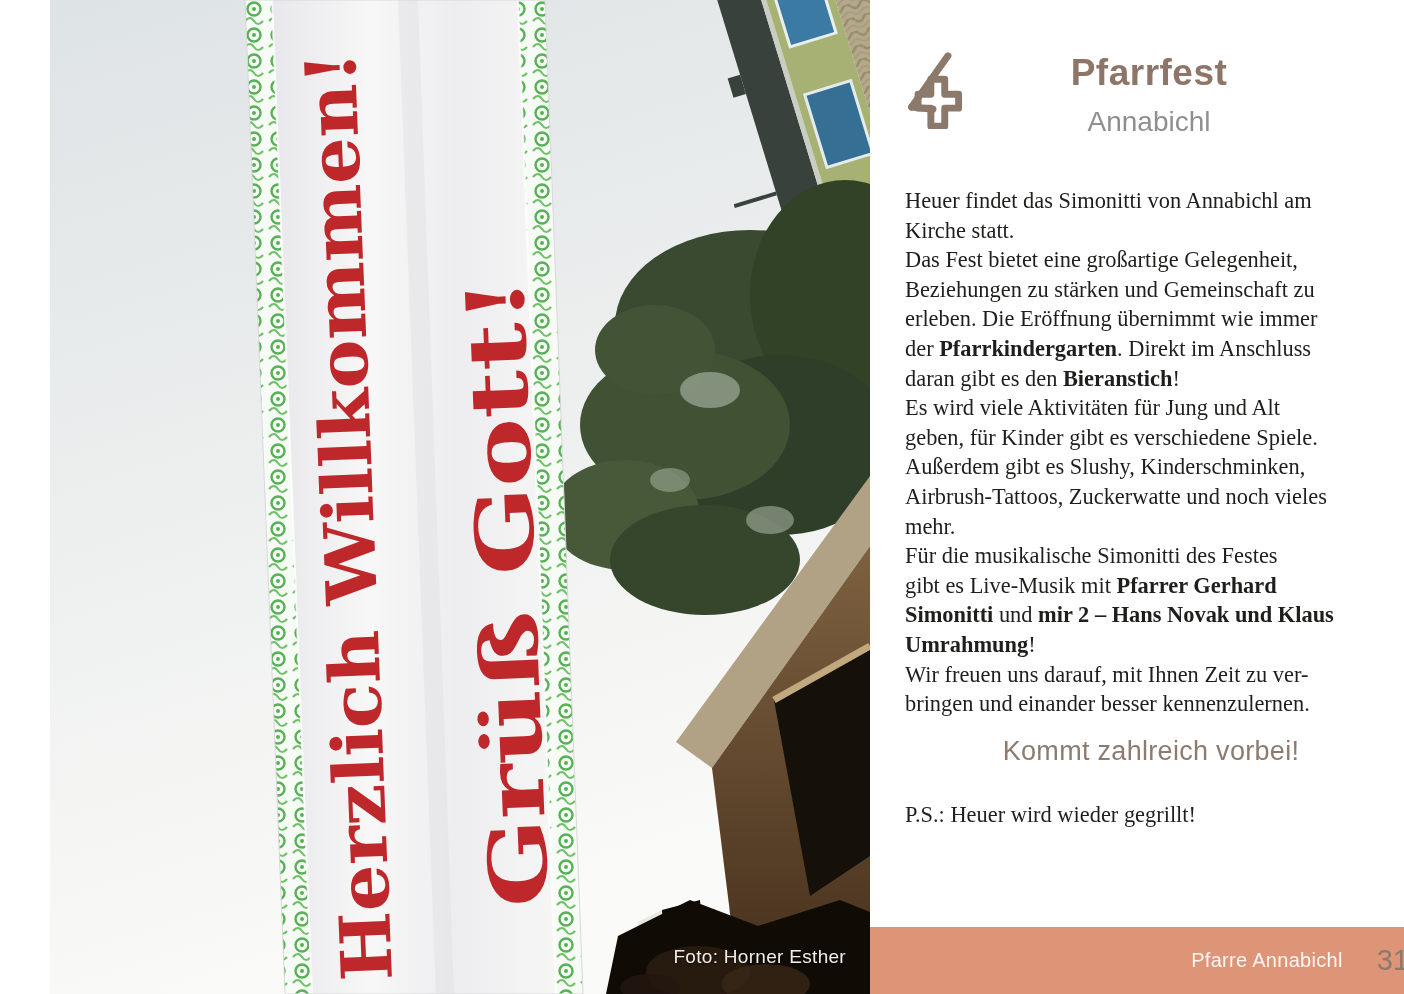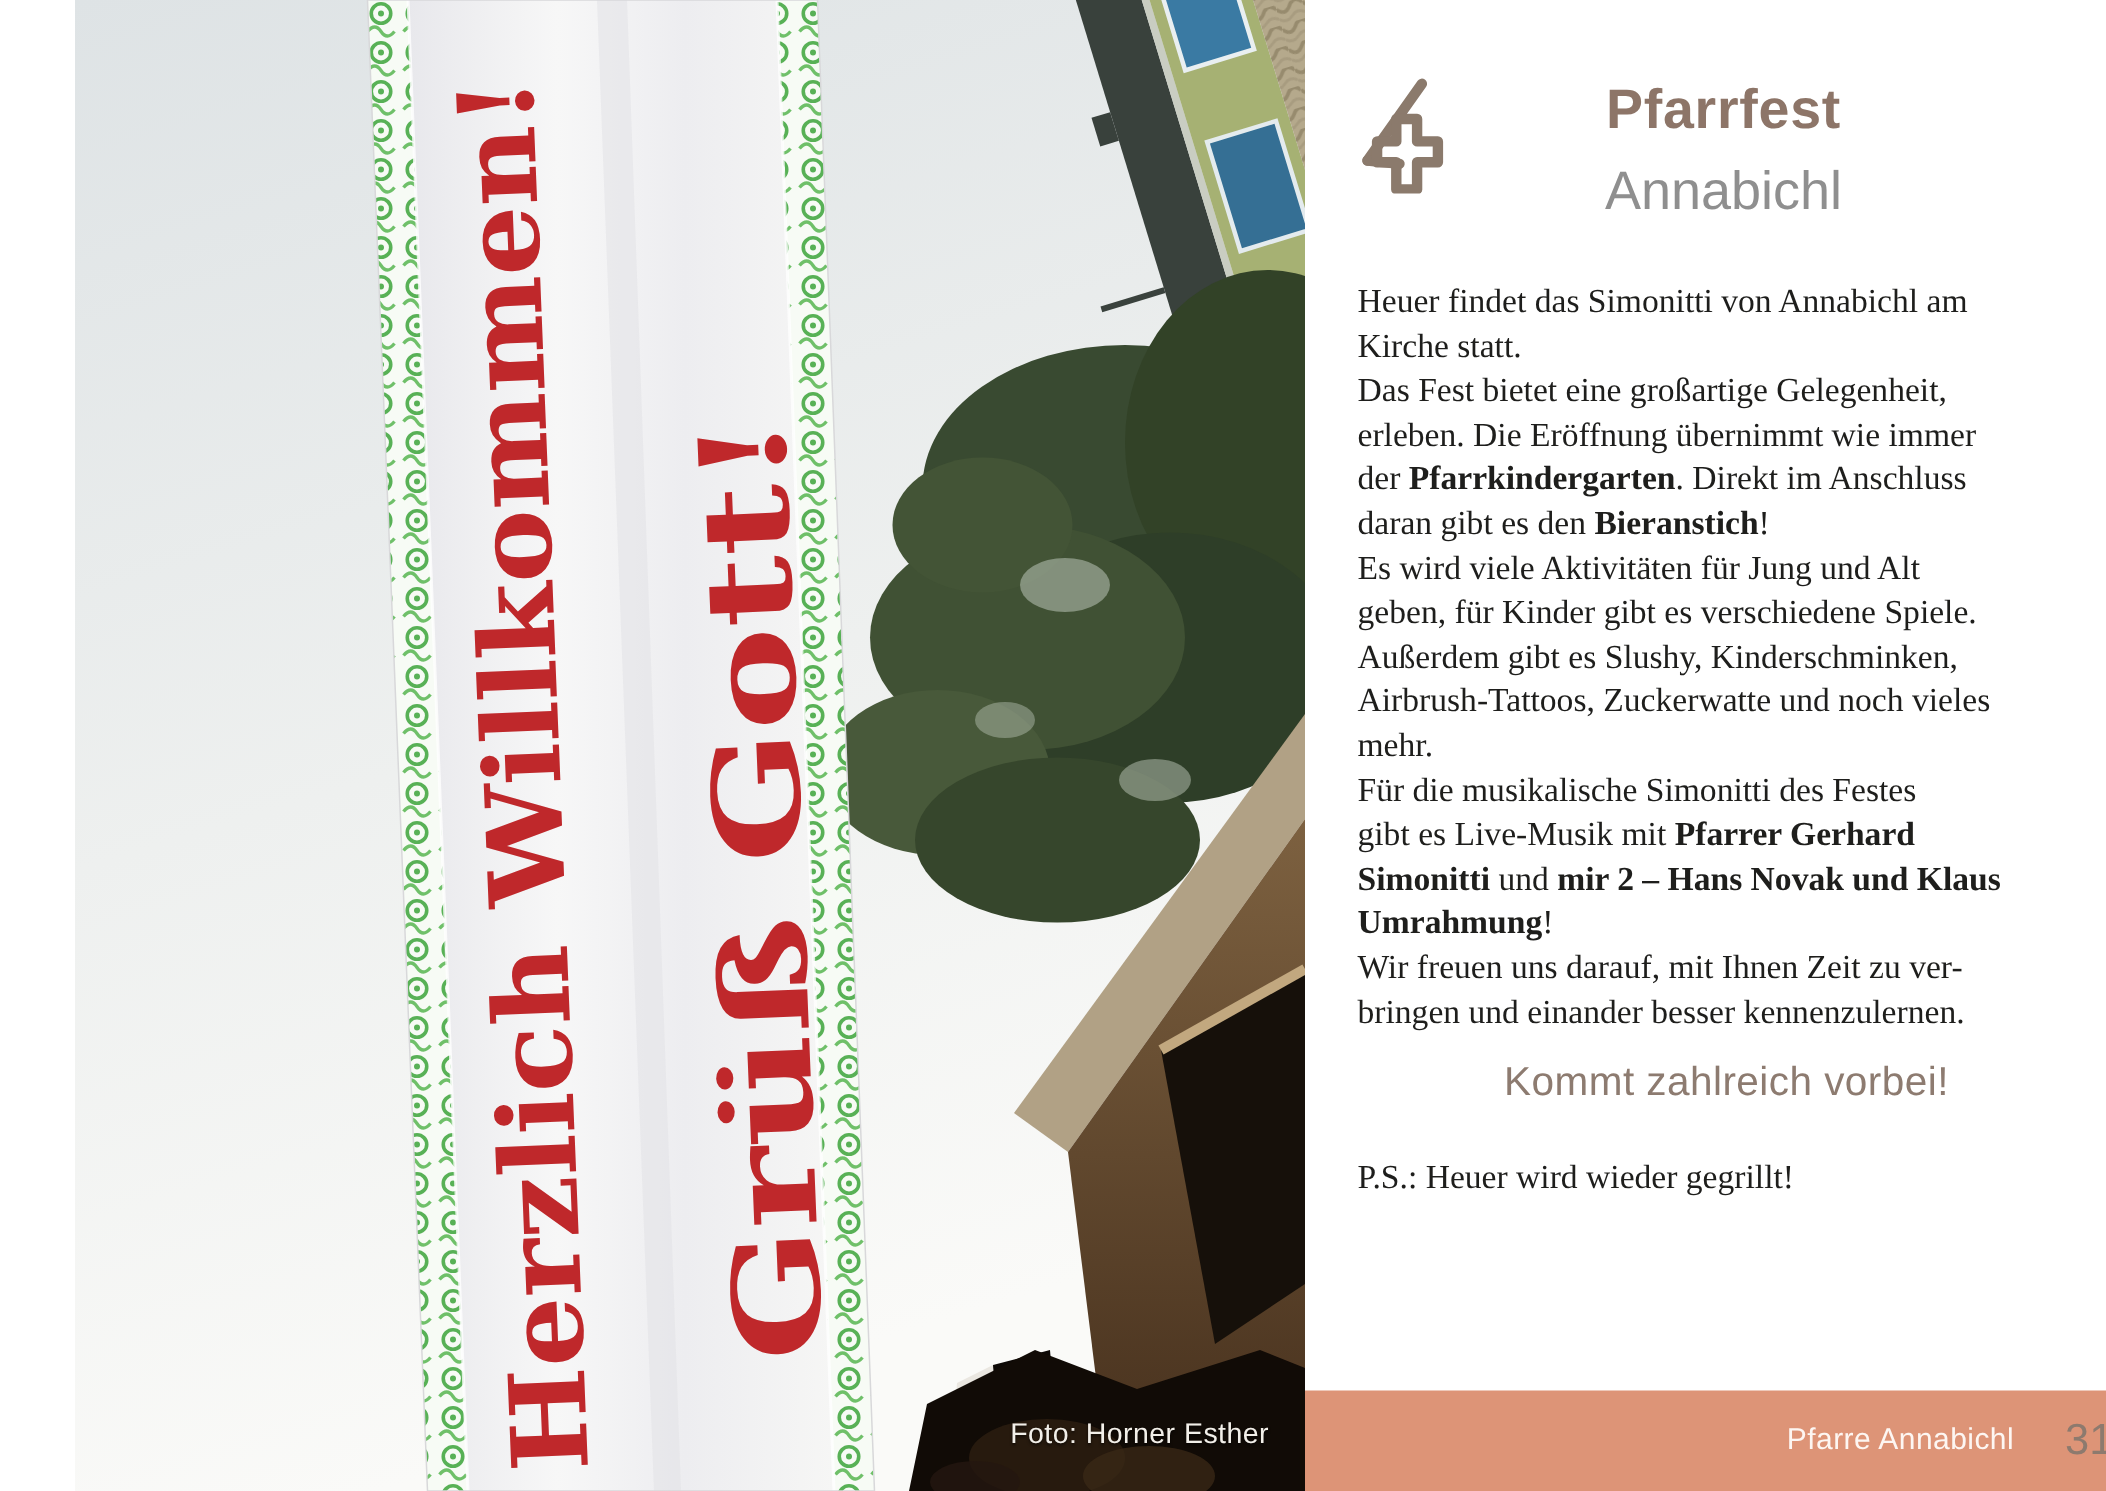--- a/index.html
+++ b/index.html
@@ -22,21 +22,21 @@
   }
   
   .article-header{position:absolute;left:905px;top:0;width:488px;}
   .cross-icon{position:absolute;left:-4px;top:51px;}
   .article-title{
     position:absolute;left:0;top:52px;width:100%;text-align:center;
     font-size:37px;font-weight:bold;color:var(--accent_brown);letter-spacing:.5px;
   }
   .article-subtitle{
     position:absolute;left:0;top:106px;width:100%;text-align:center;
-    font-size:36px;color:var(--subtitle_gray);
+    font-size:28px;color:var(--subtitle_gray);
   }
   .article-body{position:absolute;left:905px;top:186px;width:492px;}
   .body-line{
     font-family:"Liberation Serif","DejaVu Serif",serif;
     font-size:22.4px;line-height:29.6px;color:var(--body_text);white-space:nowrap;
   }
   .body-line b{font-weight:bold;}
   .callout{
     margin-top:16px;text-align:center;font-size:27px;line-height:32px;
     color:var(--callout_brown);letter-spacing:.3px;
@@ -159,20 +159,21 @@
   </div>
   <div class="article-title">Pfarrfest</div>
   <div class="article-subtitle">Annabichl</div>
 </div>
 
 <div class="article-body">
   <div id="body-lines">
       <div class="body-line"><span>Heuer findet das Simonitti von Annabichl am</span></div>
       <div class="body-line"><span>Kirche statt.</span></div>
       <div class="body-line"><span>Das Fest bietet eine großartige Gelegenheit,</span></div>
+      <div class="body-line"><span>Beziehungen zu stärken und Gemeinschaft zu</span></div>
       <div class="body-line"><span>erleben. Die Eröffnung übernimmt wie immer</span></div>
       <div class="body-line"><span>der </span><b>Pfarrkindergarten</b><span>. Direkt im Anschluss</span></div>
       <div class="body-line"><span>daran gibt es den </span><b>Bieranstich</b><span>!</span></div>
       <div class="body-line"><span>Es wird viele Aktivitäten für Jung und Alt</span></div>
       <div class="body-line"><span>geben, für Kinder gibt es verschiedene Spiele.</span></div>
       <div class="body-line"><span>Außerdem gibt es Slushy, Kinderschminken,</span></div>
       <div class="body-line"><span>Airbrush-Tattoos, Zuckerwatte und noch vieles</span></div>
       <div class="body-line"><span>mehr.</span></div>
       <div class="body-line"><span>Für die musikalische Simonitti des Festes</span></div>
       <div class="body-line"><span>gibt es Live-Musik mit </span><b>Pfarrer Gerhard</b></div>

